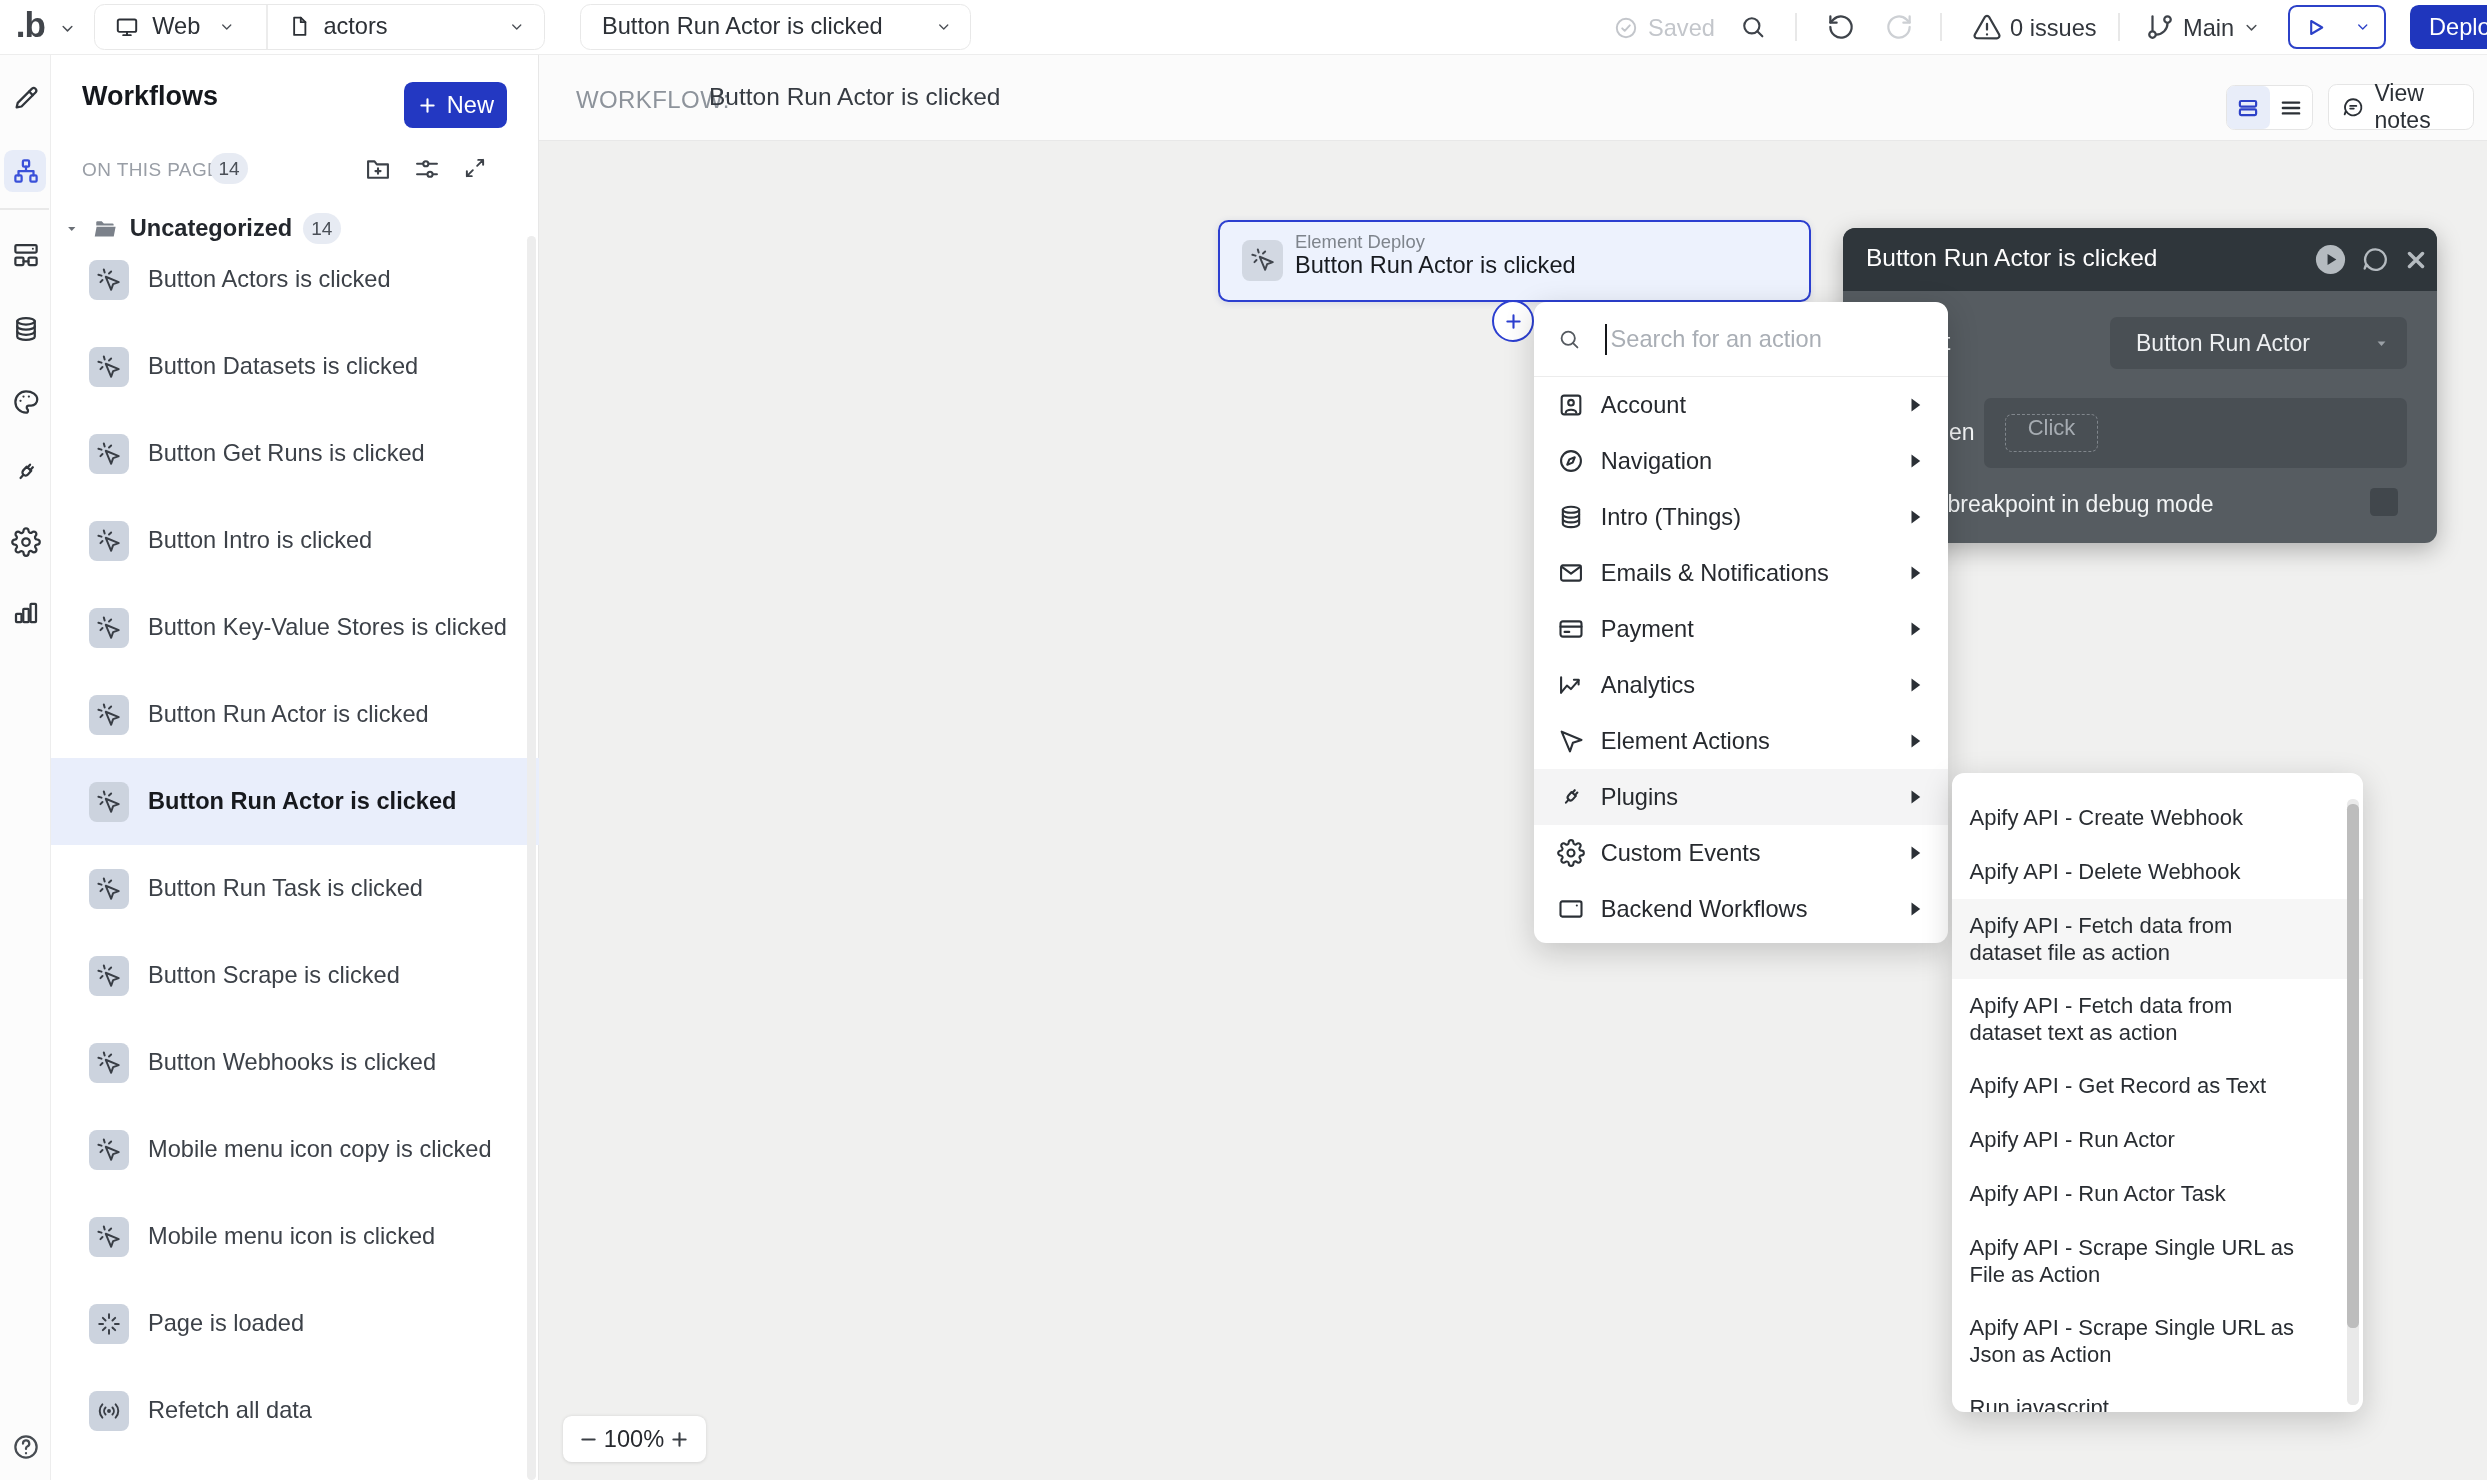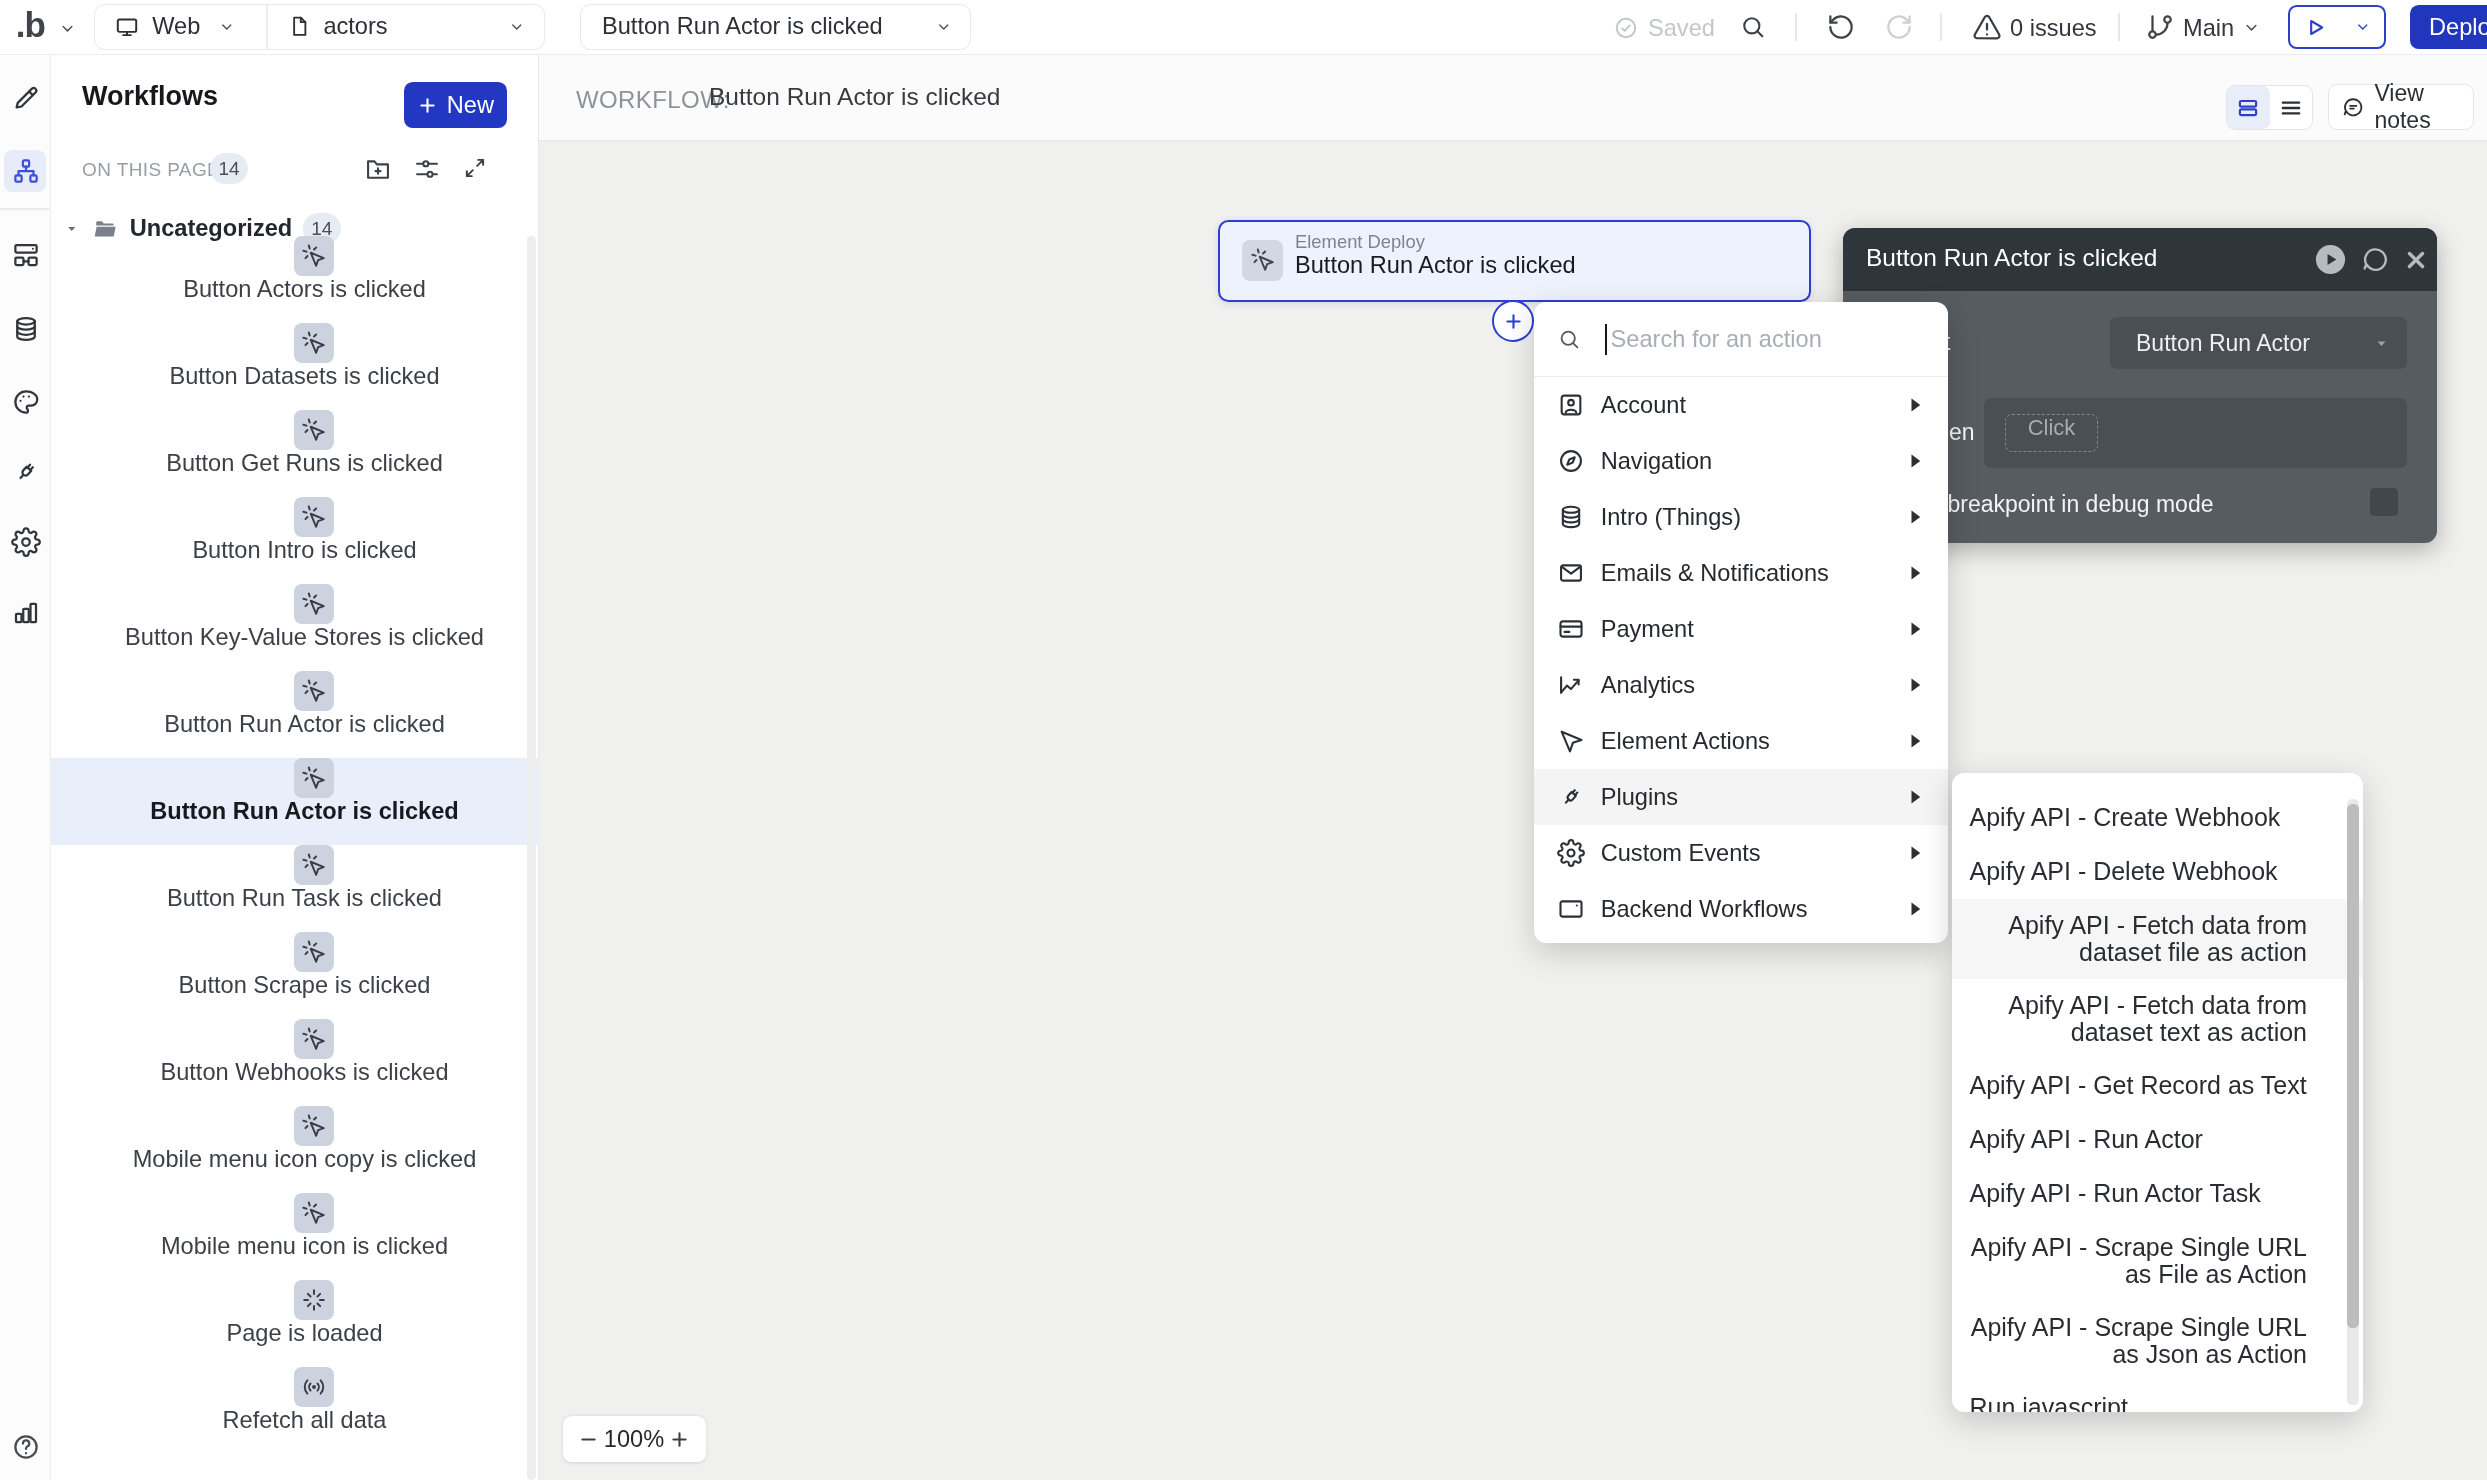--- a/index.html
+++ b/index.html
@@ -41,21 +41,21 @@
   .wf-title{left:31px;top:27px;font-size:27px;font-weight:700;color:#15181d;}
   .new-btn{left:353px;top:28px;width:103px;height:46px;background:#2338c2;border-radius:8.7px;
     color:#fff;display:flex;align-items:center;justify-content:center;gap:8.7px;font-size:23.6px;}
   .section-label{left:31px;top:105px;font-size:19px;color:#999ea6;letter-spacing:0.4px;}
   .pill{background:#e7ebf3;border-radius:15.7px;font-size:19px;color:#4a4f57;display:flex;
     align-items:center;justify-content:center;}
   .panel-tools{left:313px;top:101px;display:flex;gap:21px;color:#3d4249;}
   .tree-row{left:12.2px;top:159px;display:flex;align-items:center;gap:10.5px;}
   .tree-label{font-size:23.6px;font-weight:700;color:#23272d;}
   .wf-list{position:absolute;left:0;top:182px;width:488px;}
-  .wf-row{height:87px;display:flex;align-items:center;cursor:pointer;flex-direction:column;}
+  .wf-row{height:87px;display:flex;align-items:center;cursor:pointer;}
   .wf-row.selected{background:#e9eefb;}
   .wf-chip{width:40px;height:40px;margin-left:38px;background:#ccd3de;border-radius:7.9px;
     color:#383d45;display:flex;align-items:center;justify-content:center;}
   .wf-chip .icon{width:26px;height:26px;}
   .wf-label{margin-left:19px;font-size:23.6px;color:#3c4148;}
   .wf-row.selected .wf-label{font-weight:700;color:#17191e;}
   .wf-scroll{position:absolute;left:476px;top:182px;width:8.7px;height:1244px;background:#ededed;border-radius:4.4px;}
 
   
   .canvas{position:absolute;left:538px;top:54px;width:1949px;height:1426px;background:#f0f0ef;z-index:1;}
@@ -96,22 +96,22 @@
   .menu-row{height:56px;display:flex;align-items:center;padding:0 19px 0 23px;cursor:pointer;}
   .menu-row.hl{background:#f4f4f5;}
   .menu-row .icon{width:28px;height:28px;color:#2b3036;}
   .menu-label{font-size:23.6px;color:#26292e;margin-left:15.7px;flex:1;white-space:nowrap;}
   .menu-arrow{width:14px;height:17.5px;color:#2b3036;}
 
   
   .submenu{position:absolute;left:1952px;top:773px;width:411px;height:639px;background:#fff;
     border-radius:12.2px;box-shadow:0 8.7px 31px rgba(0,0,0,.18);z-index:40;overflow:hidden;
     padding-top:17.5px;box-sizing:border-box;}
-  .sub-row{display:flex;align-items:center;padding:0 56px 0 17.5px;font-size:25px;color:#292d32;
-    line-height:27px;cursor:pointer;box-sizing:border-box;text-align:right;}
+  .sub-row{display:flex;align-items:center;padding:0 56px 0 17.5px;font-size:22px;color:#292d32;
+    line-height:27px;cursor:pointer;box-sizing:border-box;}
   .sub-row.s1{height:54px;}
   .sub-row.s2{height:80px;}
   .sub-row.hl{background:#f6f6f6;}
   .sub-scroll-track{position:absolute;right:4.4px;top:26px;bottom:7px;width:11.4px;background:#e9e9e9;border-radius:5.2px;}
   .sub-scroll-thumb{position:absolute;right:4.4px;top:31px;width:11.4px;height:524px;background:#bdbdbd;border-radius:5.2px;}
 
   
   .ppanel{position:absolute;left:1843px;top:228px;width:594px;height:315px;border-radius:12.2px;
     box-shadow:0 7px 24.5px rgba(0,0,0,.28);z-index:20;overflow:hidden;background:#565c61;}
   .ppanel-head{position:absolute;left:0;top:0;width:100%;height:63px;background:#2f363b;}

